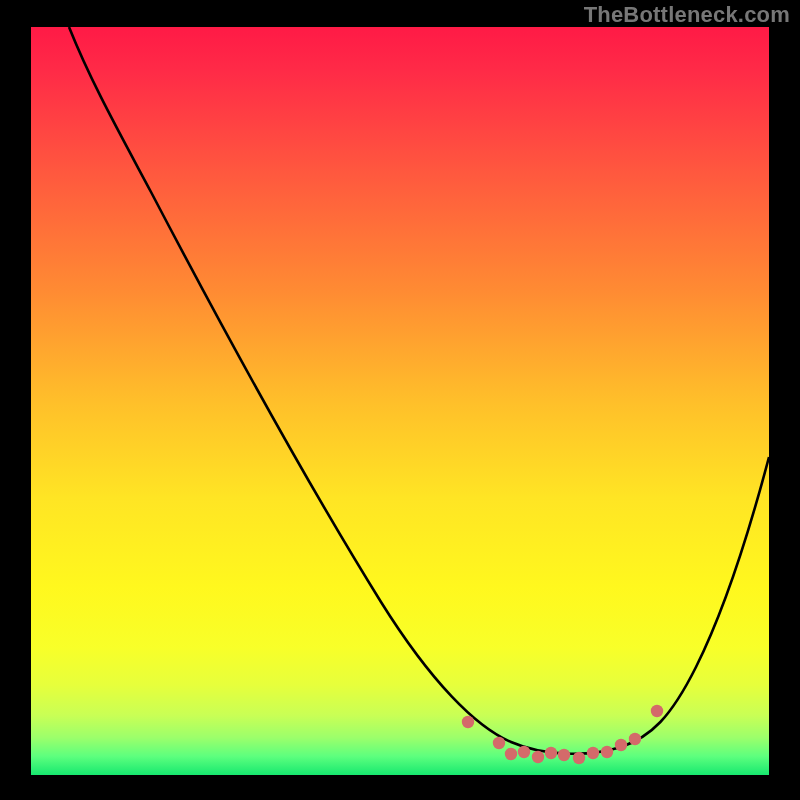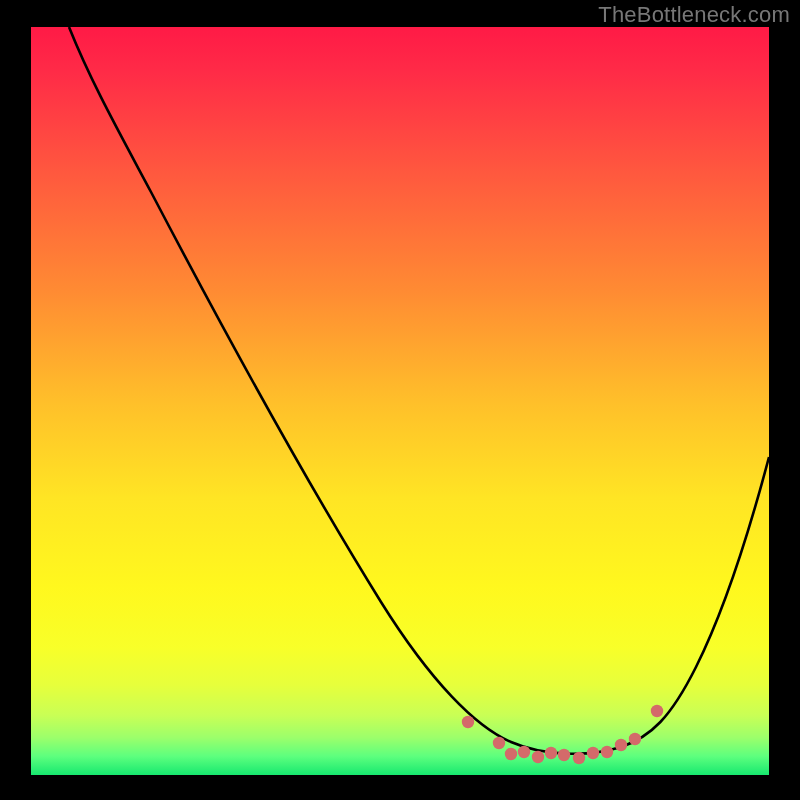--- a/index.html
+++ b/index.html
@@ -16,21 +16,21 @@
     height: 800px;
     background: #000;
   }
   .watermark {
     position: absolute;
     top: 2px;
     right: 10px;
     color: #777;
     font-family: Arial, Helvetica, sans-serif;
     font-size: 22px;
-    font-weight: normal;
+    font-weight: bold;
     letter-spacing: 0.2px;
     z-index: 5;
   }
   .plot-area {
     position: absolute;
     left: 31px;
     top: 27px;
     width: 738px;
     height: 748px;
     overflow: hidden;

